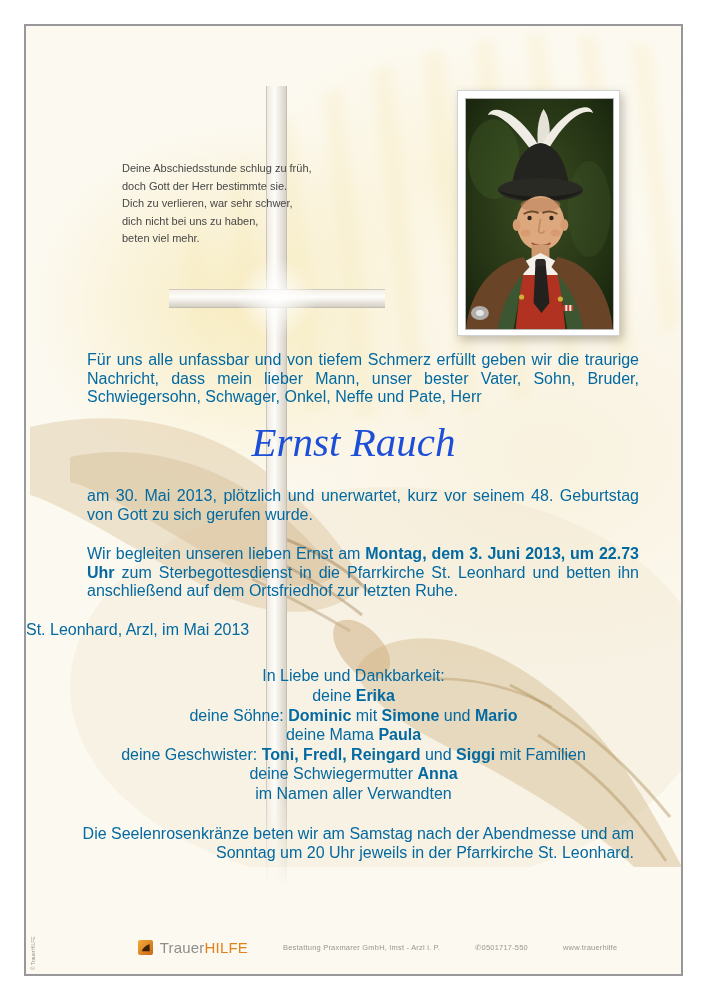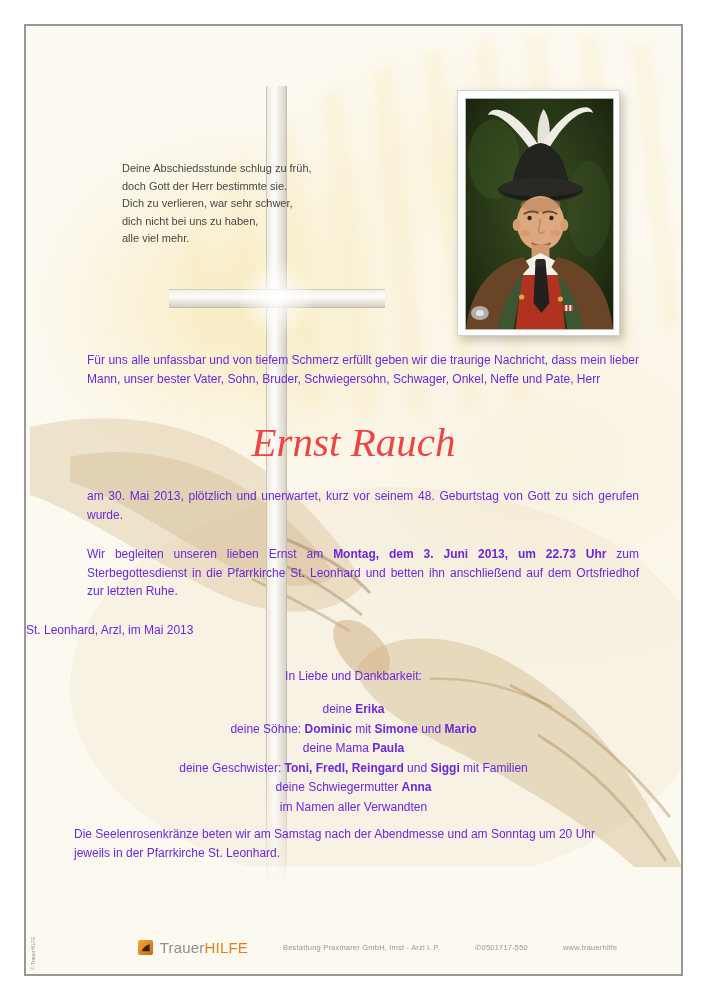--- a/index.html
+++ b/index.html
@@ -21,32 +21,32 @@
            background:linear-gradient(90deg,#efeae0,#fefdfa 40%,#d8d2c6);
            border-left:1px solid #cdc7bb;border-right:1px solid #c4beb2;
            -webkit-mask:linear-gradient(180deg,#000 86%,transparent);mask:linear-gradient(180deg,#000 86%,transparent);}
   .cross-h{position:absolute;left:143px;top:263px;width:216px;height:17px;
            background:linear-gradient(180deg,#f3efe6,#fefdfa 42%,#d5cfc3);
            border-top:1px solid #d2ccc0;border-bottom:1px solid #c4beb2;}
   .cross-glow{position:absolute;left:209px;top:231px;width:82px;height:82px;border-radius:50%;
            background:radial-gradient(circle, rgba(255,255,255,0.95), rgba(255,255,255,0) 70%);}
   .hands{position:absolute;left:4px;top:361px;width:652px;height:480px;}
   
-  .txt{position:absolute;font-size:12px;line-height:18.5px;color:#6d28d9;z-index:5;}
+  .txt{position:absolute;font-size:16px;line-height:18.5px;color:#0369a1;z-index:5;}
   .poem{left:96px;top:134px;width:340px;text-align:left;font-size:11px;line-height:17.6px;color:#474747;}
   .intro{left:61px;top:325px;width:552px;text-align:justify;}
   .name{left:0;top:392px;width:655px;text-align:center;
         font-family:"Liberation Serif","DejaVu Serif",serif;font-style:italic;
-        font-size:41px;color:#ef4444;line-height:48px;}
+        font-size:41px;color:#1d4ed8;line-height:48px;}
   .death{left:61px;top:461px;width:552px;text-align:justify;}
   .funeral{left:61px;top:519px;width:552px;text-align:justify;}
   .place{left:0;top:595px;width:655px;}
   .gratitude{left:0;top:641px;width:655px;text-align:center;}
-  .family{left:0;top:674px;width:655px;text-align:center;line-height:19.6px;}
-  .rosary{left:48px;top:799px;width:560px;text-align:left;}
+  .family{left:0;top:660px;width:655px;text-align:center;line-height:19.6px;}
+  .rosary{left:48px;top:799px;width:560px;text-align:right;}
   .b{font-weight:bold;}
   
   .photo{position:absolute;left:431px;top:64px;width:163px;height:246px;background:#ffffff;
          border:1px solid #d2d2d2;box-shadow:3px 4px 9px rgba(90,80,60,0.35);z-index:6;padding:7px;box-sizing:border-box;}
   .photo-inner{width:100%;height:100%;border:1px solid #b5b5b5;overflow:hidden;}
   .photo-inner svg{display:block;width:100%;height:100%;}
   
   .footer{position:absolute;left:0;top:913px;width:655px;display:flex;align-items:center;justify-content:center;gap:7px;z-index:5;padding-left:24px;}
   .logo-sq{width:15px;height:15px;border-radius:2px;background:linear-gradient(135deg,#f3ab3c,#c96712);
            display:flex;align-items:center;justify-content:center;}
@@ -82,21 +82,21 @@
 
     <div class="cross-v"></div>
     <div class="cross-h"></div>
     <div class="cross-glow"></div>
 
     <div class="txt poem">
       <div>Deine Abschiedsstunde schlug zu früh,</div>
       <div>doch Gott der Herr bestimmte sie.</div>
       <div>Dich zu verlieren, war sehr schwer,</div>
       <div>dich nicht bei uns zu haben,</div>
-      <div>alle viel mehr.</div>
+      <div>beten viel mehr.</div>
     </div>
 
     <div class="photo">
       <div class="photo-inner">
         <svg viewBox="0 0 148 230" preserveAspectRatio="none" aria-hidden="true">
           <defs>
             <radialGradient id="gbg" cx="50%" cy="45%" r="75%">
               <stop offset="0%" stop-color="#3a4d22"></stop>
               <stop offset="60%" stop-color="#263515"></stop>
               <stop offset="100%" stop-color="#141f0b"></stop>

